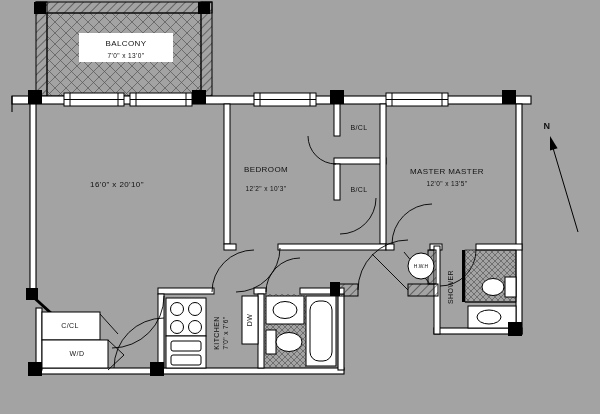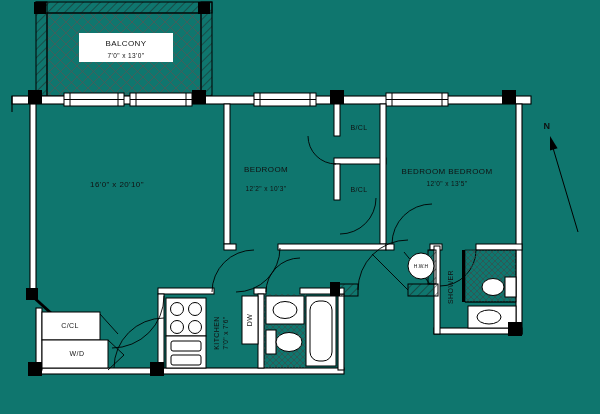--- a/index.html
+++ b/index.html
@@ -1,16 +1,16 @@
 <!DOCTYPE html>
 <html><head>
 <meta charset="utf-8">
 <style>
   html,body{margin:0;padding:0;background:#fff;}
-  #plan{position:relative;width:600px;height:414px;background:#0f766e;overflow:hidden;
+  #plan{position:relative;width:600px;height:414px;background:#a3a3a3;overflow:hidden;
         font-family:"Liberation Sans",sans-serif;}
   #plan svg{position:absolute;left:0;top:0;}
   .label{position:absolute;color:#111;white-space:nowrap;text-align:center;
          transform:translate(-50%,-50%);letter-spacing:.4px;line-height:1.25;}
   .vert{transform:translate(-50%,-50%) rotate(-90deg);}
   .f8{font-size:8px;}
   .f7{font-size:7px;}
   .f65{font-size:6.5px;}
   .f5{font-size:5px;letter-spacing:0;}
   .f9{font-size:9px;font-weight:bold;}
@@ -182,21 +182,21 @@
 
   <div class="whitebox" style="left:79px;top:33px;width:94px;height:29px;"></div>
   <div class="label f8" style="left:126px;top:44px;">BALCONY</div>
   <div class="label f65" style="left:126px;top:56px;">7'0" x 13'0"</div>
 
   <div class="label f8" style="left:117px;top:185px;">16'0" x 20'10"</div>
 
   <div class="label f8" style="left:266px;top:170px;">BEDROOM</div>
   <div class="label f65" style="left:266px;top:189px;">12'2" x 10'3"</div>
 
-  <div class="label f8" style="left:447px;top:172px;">BEDROOM BEDROOM</div>
+  <div class="label f8" style="left:447px;top:172px;">MASTER MASTER</div>
   <div class="label f65" style="left:447px;top:184px;">12'0" x 13'5"</div>
 
   <div class="label f7" style="left:359px;top:128px;">B/CL</div>
   <div class="label f7" style="left:359px;top:190px;">B/CL</div>
 
   <div class="label vert" style="left:221px;top:333px;">
     <span class="f7" style="display:block;">KITCHEN</span>
     <span class="f65" style="display:block;">7'0" x 7'6"</span>
   </div>
 

